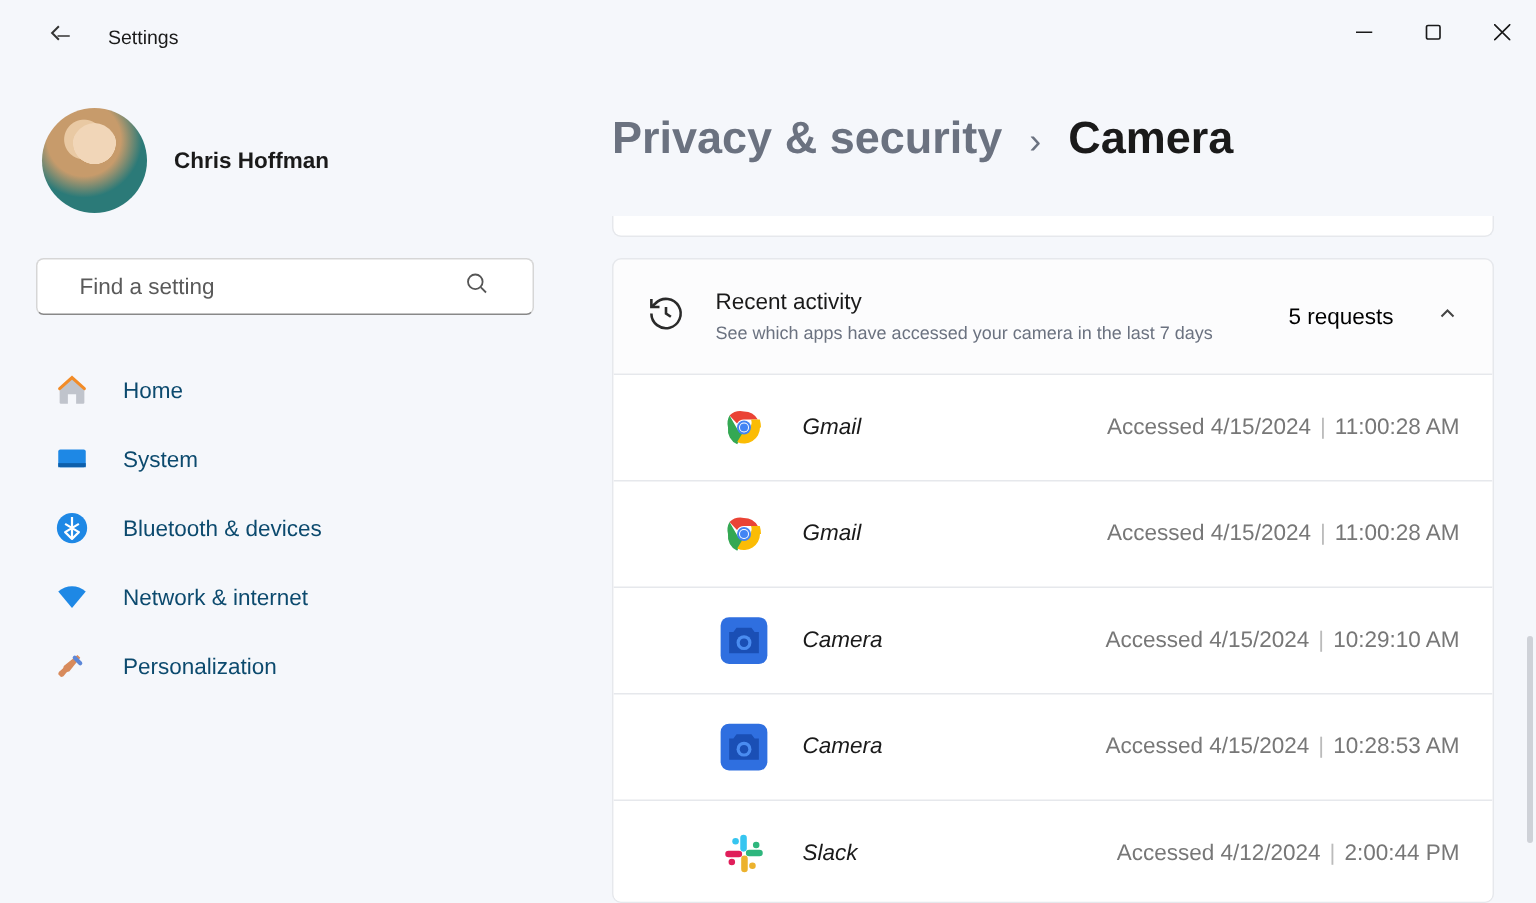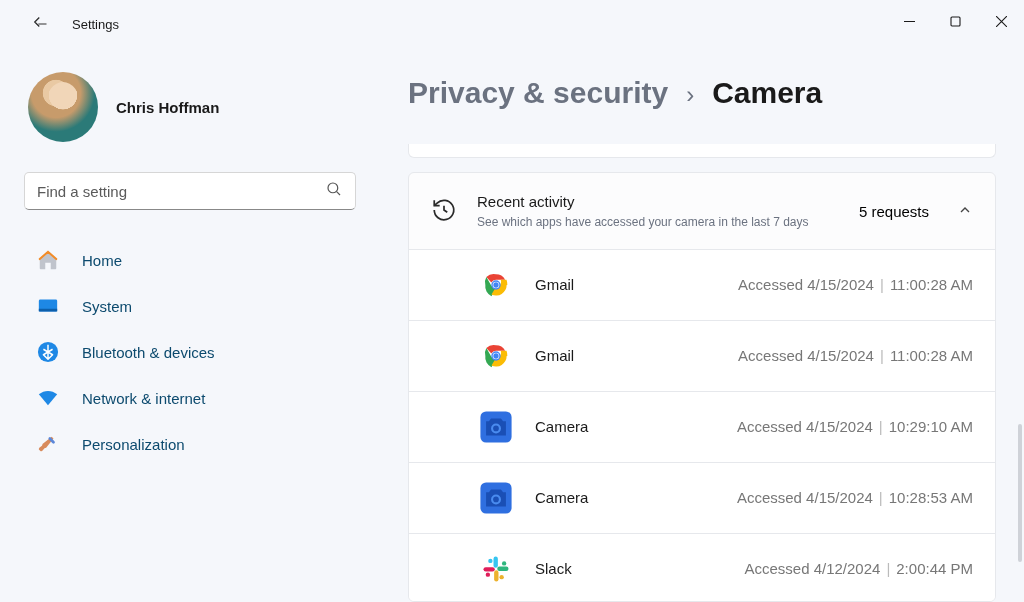--- a/index.html
+++ b/index.html
@@ -59,21 +59,21 @@
     }
     .username { font-size: 15px; font-weight: 600; color: #1a1a1a; }
     .search-box {
       background: #fff;
       border: 1px solid #d6d6d6;
       border-bottom: 1.5px solid #888;
       border-radius: 5px;
       height: 38px;
       display: flex;
       align-items: center;
-      padding: 0 12px;
+      padding: 0 28px;
       margin-bottom: 28px;
     }
     .search-input {
       border: none;
       outline: none;
       flex: 1;
       font-size: 15px;
       color: #5a5a5a;
       background: transparent;
     }
@@ -149,21 +149,21 @@
       color: #1a1a1a;
       background: #fff;
     }
     .app-icon {
       width: 34px; height: 34px;
       display: inline-flex;
       align-items: center;
       justify-content: center;
       flex-shrink: 0;
     }
-    .app-label { flex: 0 0 110px; }
+    .app-label { flex: 0 0 110px; font-style: italic; }
     .access-text { flex: 1; text-align: right; color: #777; font-size: 15px; }
     .access-sep { color: #bbb; margin: 0 6px; }
     .scroll-indicator {
       position: absolute;
       right: 2px;
       top: 424px;
       width: 4px;
       height: 138px;
       background: #cfd2d8;
       border-radius: 2px;

